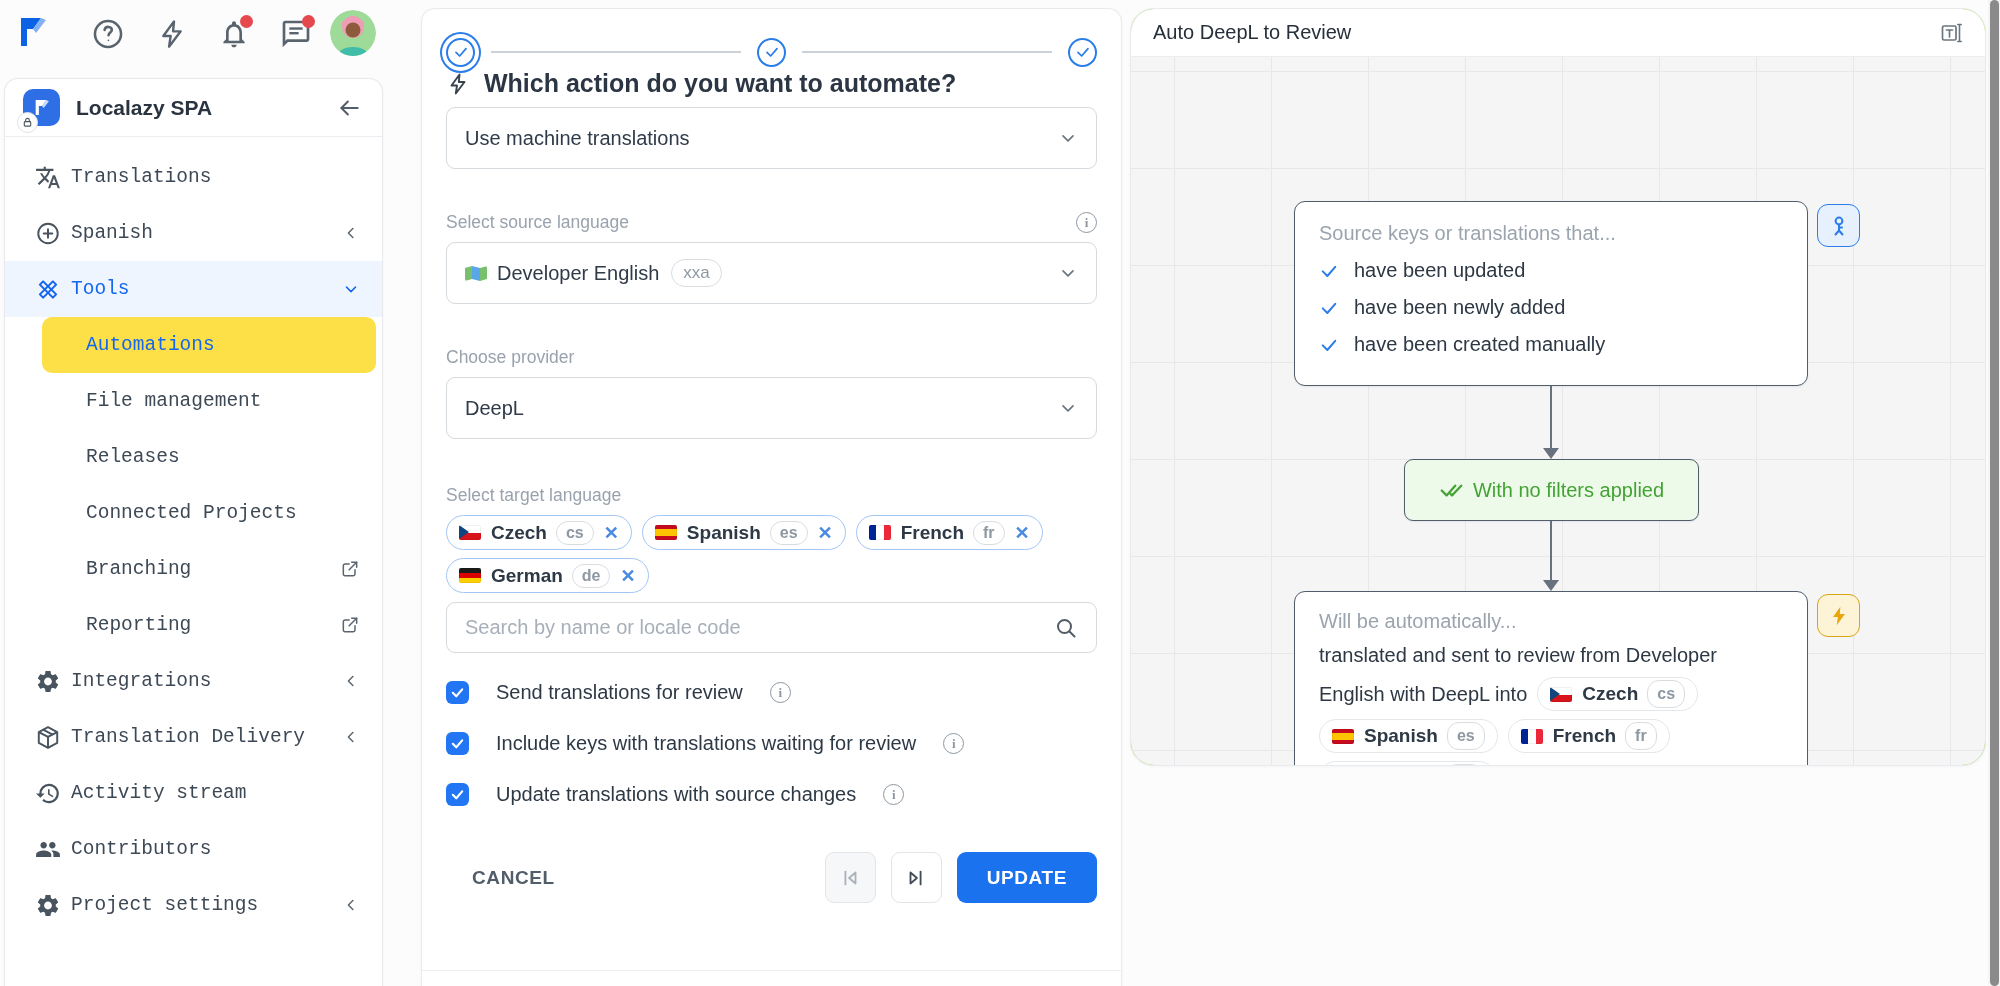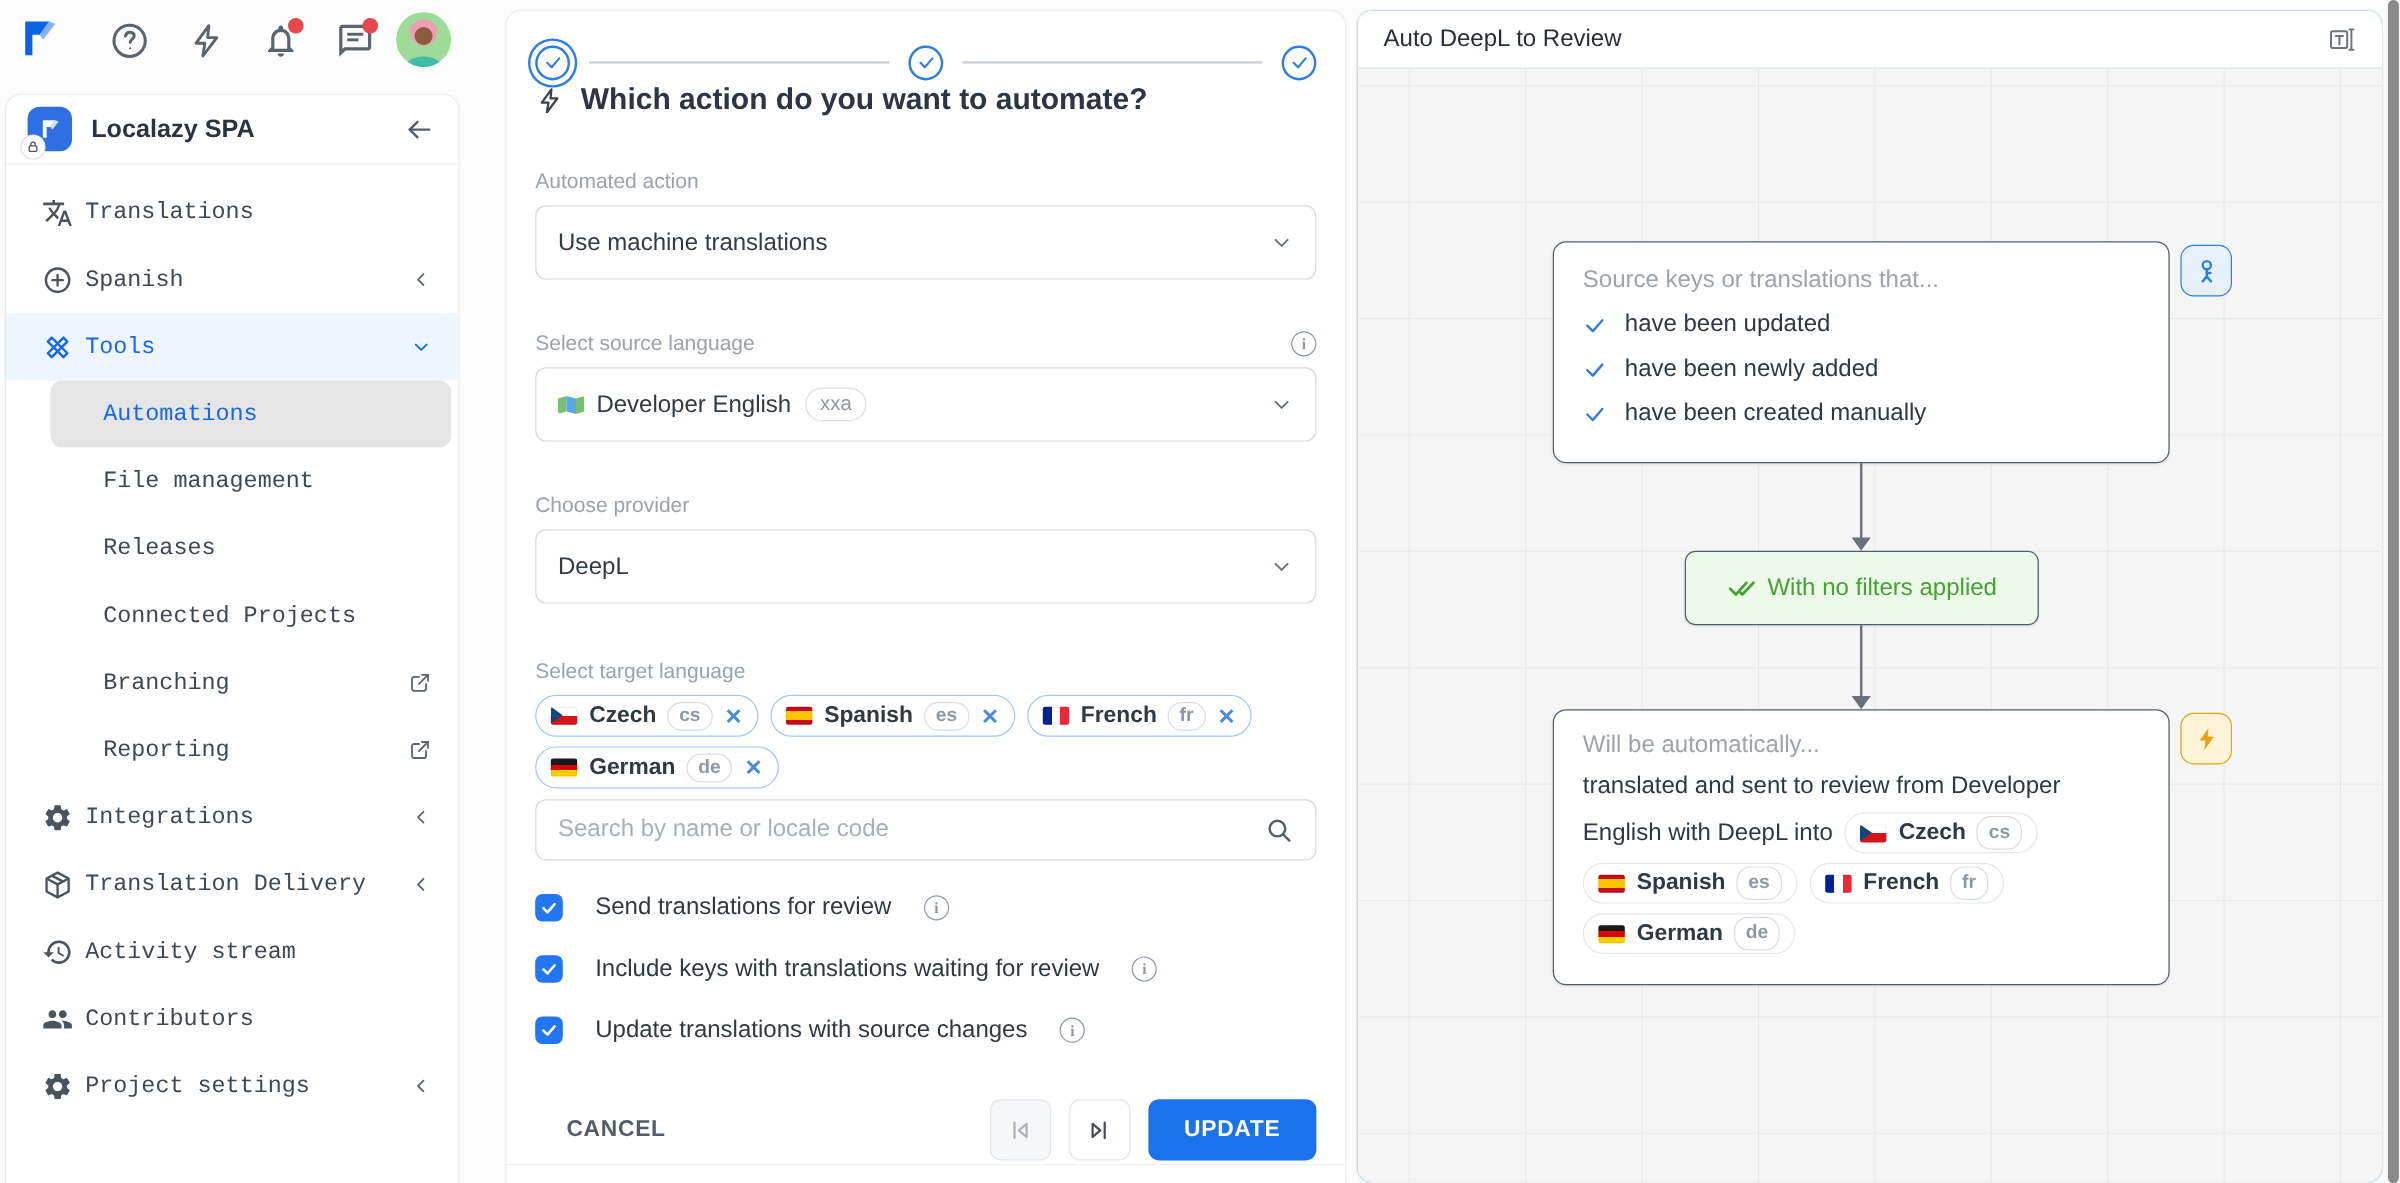--- a/index.html
+++ b/index.html
@@ -20,21 +20,21 @@
   .app-lock { position:absolute; left:-6px; bottom:-7px; width:21px; height:21px; background:#fff; border:1px solid #dfe2e6; border-radius:50%; display:flex; align-items:center; justify-content:center; color:#4a5560; }
   .sb-title { margin-left:16px; font-size:21px; font-weight:700; color:#2a3340; flex:1; }
   .sb-collapse { color:#535e6a; cursor:pointer; display:flex; }
   .nav { padding-top:12px; }
   .nav-item { position:relative; height:56px; display:flex; align-items:center; padding-left:66px; font-size:19.5px; color:#3e4956; cursor:pointer;font-family:Liberation Mono, monospace; }
   .nav-item .nav-icon { position:absolute; left:29px; top:50%; transform:translateY(-50%); width:27px; height:27px; color:#49545f; display:flex; align-items:center; justify-content:center; }
   .nav-trail { position:absolute; right:22px; top:50%; transform:translateY(-50%); color:#5a656f; display:flex; }
   .nav-parent-active { background:#eef5fe; color:#1667ef; }
   .nav-parent-active .nav-icon, .nav-parent-active .nav-trail { color:#1667ef; }
   .nav-sub { padding-left:81px; }
-  .nav-sub-selected { background:#e5e5e5; border-radius:10px; margin:0 6px 0 37px; padding-left:44px; height:56px; color:#1667ef; }
+  .nav-sub-selected { background:#fde047; border-radius:10px; margin:0 6px 0 37px; padding-left:44px; height:56px; color:#1667ef; }
 
   
   .wizard { position:absolute; left:421px; top:8px; width:701px; height:978px; background:#fff; border:1px solid #e8eaee; border-radius:14px 14px 0 0; border-bottom:none; box-shadow:0 1px 3px rgba(30,40,60,.04); padding:26px 24px 0 24px; }
   .stepper { display:flex; align-items:center; height:34px; }
   .step-line { flex:1; height:0; border-top:2px solid #cdd2d8; margin:0 16px; }
   .step { width:29px; height:29px; border-radius:50%; border:2px solid #2b7de9; display:flex; align-items:center; justify-content:center; color:#2b7de9; background:#fff; cursor:pointer; flex:0 0 auto; }
   .step-current { box-shadow:0 0 0 4px #fff, 0 0 0 6px #2b7de9; }
   .wizard-title { display:flex; align-items:center; gap:14px; font-size:25px; font-weight:700; color:#2b3544; }
   .wizard-title svg { color:#39434f; flex:0 0 auto; }
   .field-label { margin-top:43px; font-size:17.5px; color:#99a2ad; display:flex; align-items:center; }
@@ -63,21 +63,21 @@
   .wfooter { display:flex; align-items:center; margin-top:46px; }
   .btn-cancel { font-size:19px; font-weight:700; letter-spacing:.6px; color:#525d6a; padding:14px 26px; border-radius:8px; cursor:pointer; }
   .wfooter .spacer { flex:1; }
   .icon-btn { width:51px; height:51px; border:1px solid #e2e5e9; border-radius:9px; display:flex; align-items:center; justify-content:center; background:#fff; cursor:pointer; margin-left:15px; }
   .icon-btn.disabled { background:#f6f7f8; color:#a9b1b9; cursor:default; }
   .icon-btn.enabled { color:#414c58; }
   .btn-update { margin-left:15px; height:51px; padding:0 30px; background:#1b72ee; border-radius:9px; color:#fff; font-size:19px; font-weight:700; letter-spacing:.6px; display:flex; align-items:center; cursor:pointer; }
   .card-bottom-line { position:absolute; left:0; right:0; top:961px; border-top:1px solid #edeff2; }
 
   
-  .preview { position:absolute; left:1130px; top:8px; width:856px; height:978px; background:#14b8a6; border:1px solid #e8eaee; border-radius:13px; overflow:hidden; box-shadow:0 1px 3px rgba(30,40,60,.04); }
+  .preview { position:absolute; left:1130px; top:8px; width:856px; height:758px; background:#84cc16; border:1px solid #e8eaee; border-radius:24px; overflow:hidden; box-shadow:0 1px 3px rgba(30,40,60,.04); }
   .preview-head { height:48px; display:flex; align-items:center; padding:0 22px; border-bottom:1px solid #ecedf0; background:#fff; }
   .preview-title { font-size:20px; color:#262f3a; flex:1; }
   .rename { color:#6b7580; display:flex; cursor:pointer; }
   .canvas { position:relative; width:100%; height:930px; background-color:#f5f5f6;
     background-image:linear-gradient(to right,#e8e8ea 1px,transparent 1px),linear-gradient(to bottom,#e8e8ea 1px,transparent 1px);
     background-size:97px 97px; background-position:43px 14px; }
   .node { position:absolute; background:#fff; border:1.8px solid #525d6b; border-radius:11px; box-shadow:0 1px 2px rgba(40,50,60,.08); }
   .node-src { left:163px; top:144px; width:514px; height:185px; padding:20px 24px; }
   .node-muted { font-size:20px; color:#9ba4ae; }
   .cond-row { display:flex; align-items:center; gap:15px; margin-top:14px; font-size:20px; color:#2d3844; }
@@ -330,21 +330,20 @@
       </span>
     </div>
 
     <h1 class="wizard-title">
       <svg width="24" height="24" viewBox="0 0 24 24" fill="none" stroke="currentColor" stroke-width="1.9" stroke-linejoin="round">
           <path d="M13.5 2.5 L5.5 13.5 H11 L9.8 21.5 L18.5 10 H12.8 Z"></path>
         </svg>
       <span>Which action do you want to automate?</span>
     </h1>
 
-    <div class="field-label">Automated action</div>
     <div class="select">
       <span>Use machine translations</span>
       <span class="chev">
         <svg width="20" height="20" viewBox="0 0 24 24" fill="none" stroke="currentColor" stroke-width="2" stroke-linecap="round" stroke-linejoin="round">
             <path d="M6 9.5 L12 15.5 L18 9.5"></path>
           </svg>
       </span>
     </div>
 
     <div class="field-label">

